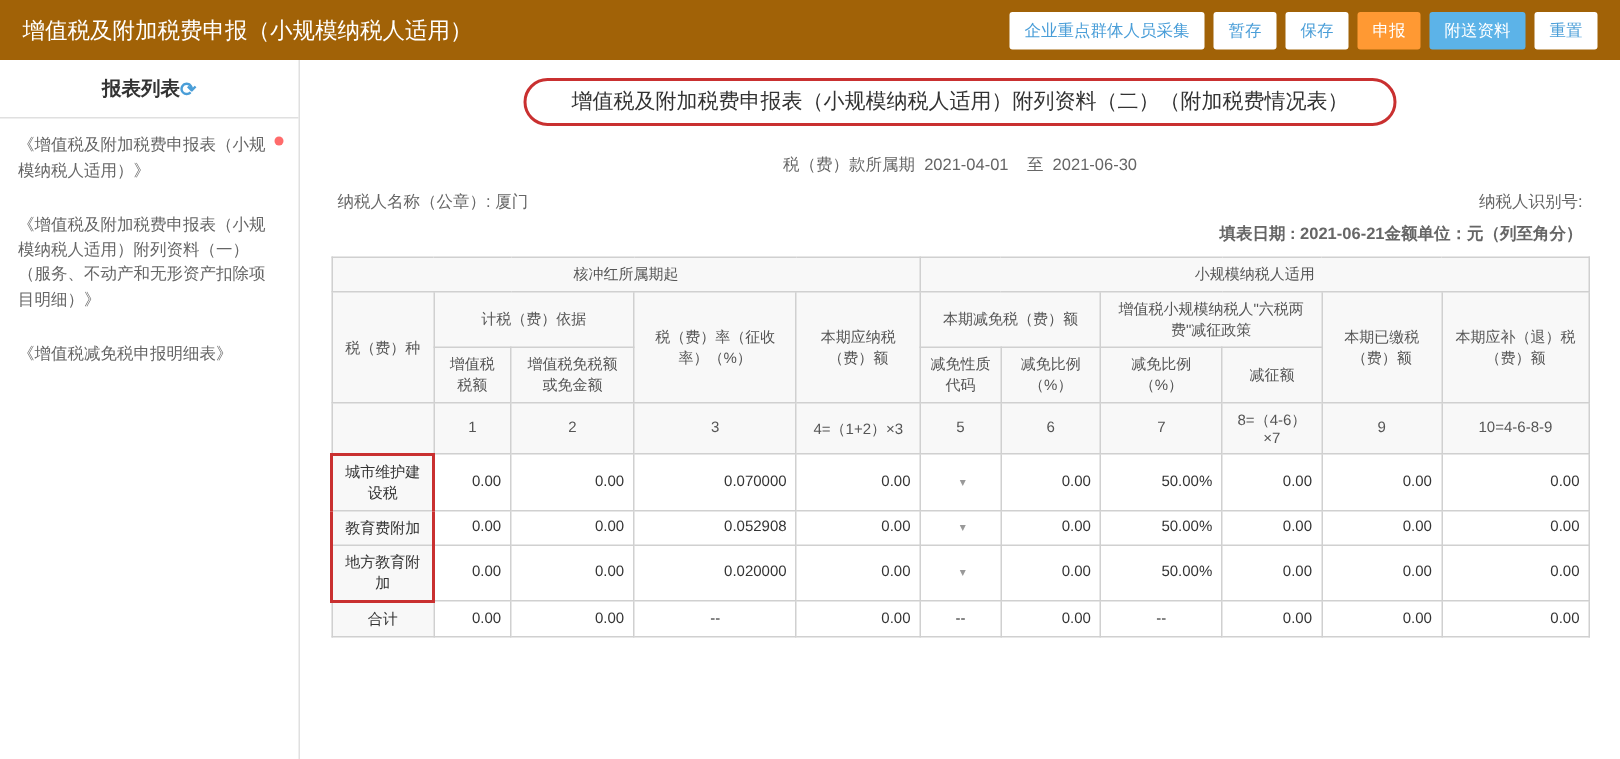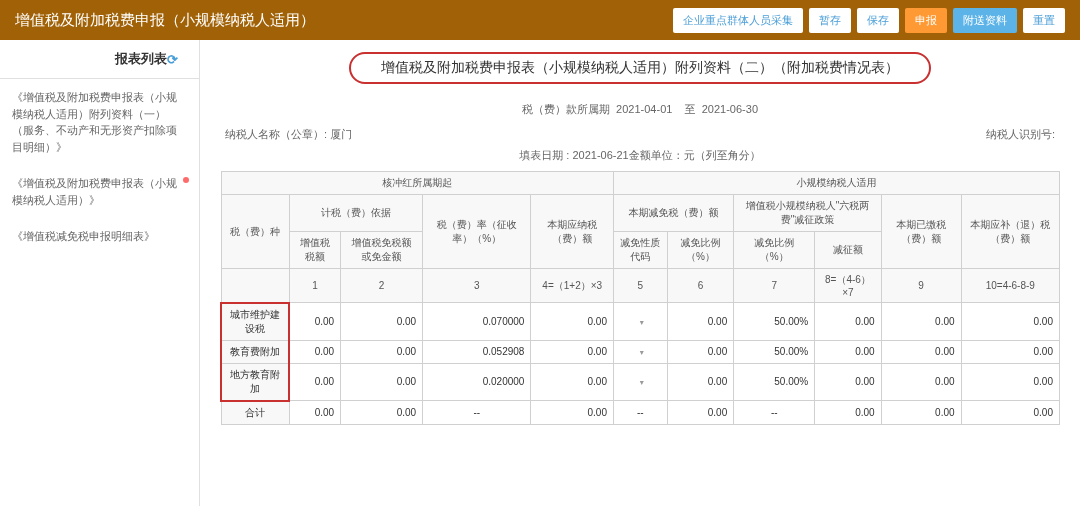--- a/index.html
+++ b/index.html
@@ -8,34 +8,34 @@
     .header { background: #a16207; color: #fff; padding: 8px 15px; display: flex; justify-content: space-between; align-items: center; height: 40px; }
     .header-title { font-size: 15px; }
     .header-buttons { display: flex; gap: 6px; }
     .header-btn { background: #fff; color: #4a9ed8; border: none; padding: 5px 10px; font-size: 11px; cursor: pointer; border-radius: 2px; }
     .header-btn.orange { background: #ff9933; color: #fff; }
     .header-btn.blue { background: #5cb3e8; color: #fff; }
     
     .main { display: flex; height: calc(506px - 40px); background: #fff; }
     
     .sidebar { width: 200px; border-right: 1px solid #e0e0e0; background: #fff; }
-    .sidebar-header { padding: 10px 21px; font-size: 13px; font-weight: bold; border-bottom: 1px solid #e0e0e0; display: flex; justify-content: flex-end; align-items: center; }
+    .sidebar-header { padding: 10px 21px; font-size: 13px; font-weight: bold; border-bottom: 1px solid #e0e0e0; display: flex; justify-content: center; align-items: center; }
     .refresh-icon { color: #4a9ed8; cursor: pointer; }
     .sidebar-item { padding: 10px 12px; font-size: 11px; color: #666; cursor: pointer; line-height: 1.5; position: relative; }
     .sidebar-item.active { color: #4a9ed8; }
     .sidebar-item .dot { position: absolute; right: 10px; top: 12px; width: 6px; height: 6px; background: #ff6b6b; border-radius: 50%; }
     
     .content { flex: 1; padding: 12px 20px; overflow: auto; }
     .form-title { text-align: center; font-size: 14px; color: #333; padding: 5px 30px; border: 2px solid #c93030; border-radius: 18px; display: inline-block; margin: 0 auto 10px; }
     .title-wrap { text-align: center; margin-bottom: 8px; }
     
     .period-row { text-align: center; font-size: 11px; color: #666; margin-bottom: 10px; }
     
     .taxpayer-row { display: flex; justify-content: space-between; font-size: 11px; color: #666; margin-bottom: 6px; padding: 0 5px; }
-    .fill-date-row { display: flex; justify-content: center; font-size: 11px; color: #666; margin-bottom: 8px; padding: 0 5px; }
+    .fill-date-row { display: flex; justify-content: flex-end; font-size: 11px; color: #666; margin-bottom: 8px; padding: 0 5px; font-weight: bold; }
     
     table { width: 100%; border-collapse: collapse; font-size: 10px; }
     th, td { border: 1px solid #d0d0d0; padding: 4px 6px; text-align: center; background: #fff; }
     th { background: #f8f8f8; font-weight: normal; color: #555; }
     td.num { text-align: right; }
     td.label-cell { text-align: center; background: #f8f8f8; }
     
     .dropdown-arrow { font-size: 8px; color: #999; margin-left: 3px; }
   </style>
 </head>
@@ -52,25 +52,25 @@
     <button class="header-btn">重置</button>
   </div>
 </div>
 
 <div class="main">
   <div class="sidebar">
     <div class="sidebar-header">
       <span>报表列表</span>
       <span class="refresh-icon">⟳</span>
     </div>
-    <div class="sidebar-item">《增值税及附加税费申报表（小规模纳税人适用）附列资料（一）（服务、不动产和无形资产扣除项目明细）》</div>
     <div class="sidebar-item">
       <span>《增值税及附加税费申报表（小规模纳税人适用）》</span>
       <span class="dot"></span>
     </div>
+    <div class="sidebar-item">《增值税及附加税费申报表（小规模纳税人适用）附列资料（一）（服务、不动产和无形资产扣除项目明细）》</div>
     <div class="sidebar-item">《增值税减免税申报明细表》</div>
   </div>
 
   <div class="content">
     <div class="title-wrap">
       <div class="form-title">增值税及附加税费申报表（小规模纳税人适用）附列资料（二）（附加税费情况表）</div>
     </div>
 
     <div class="period-row">
       <span>税（费）款所属期</span>&nbsp;

